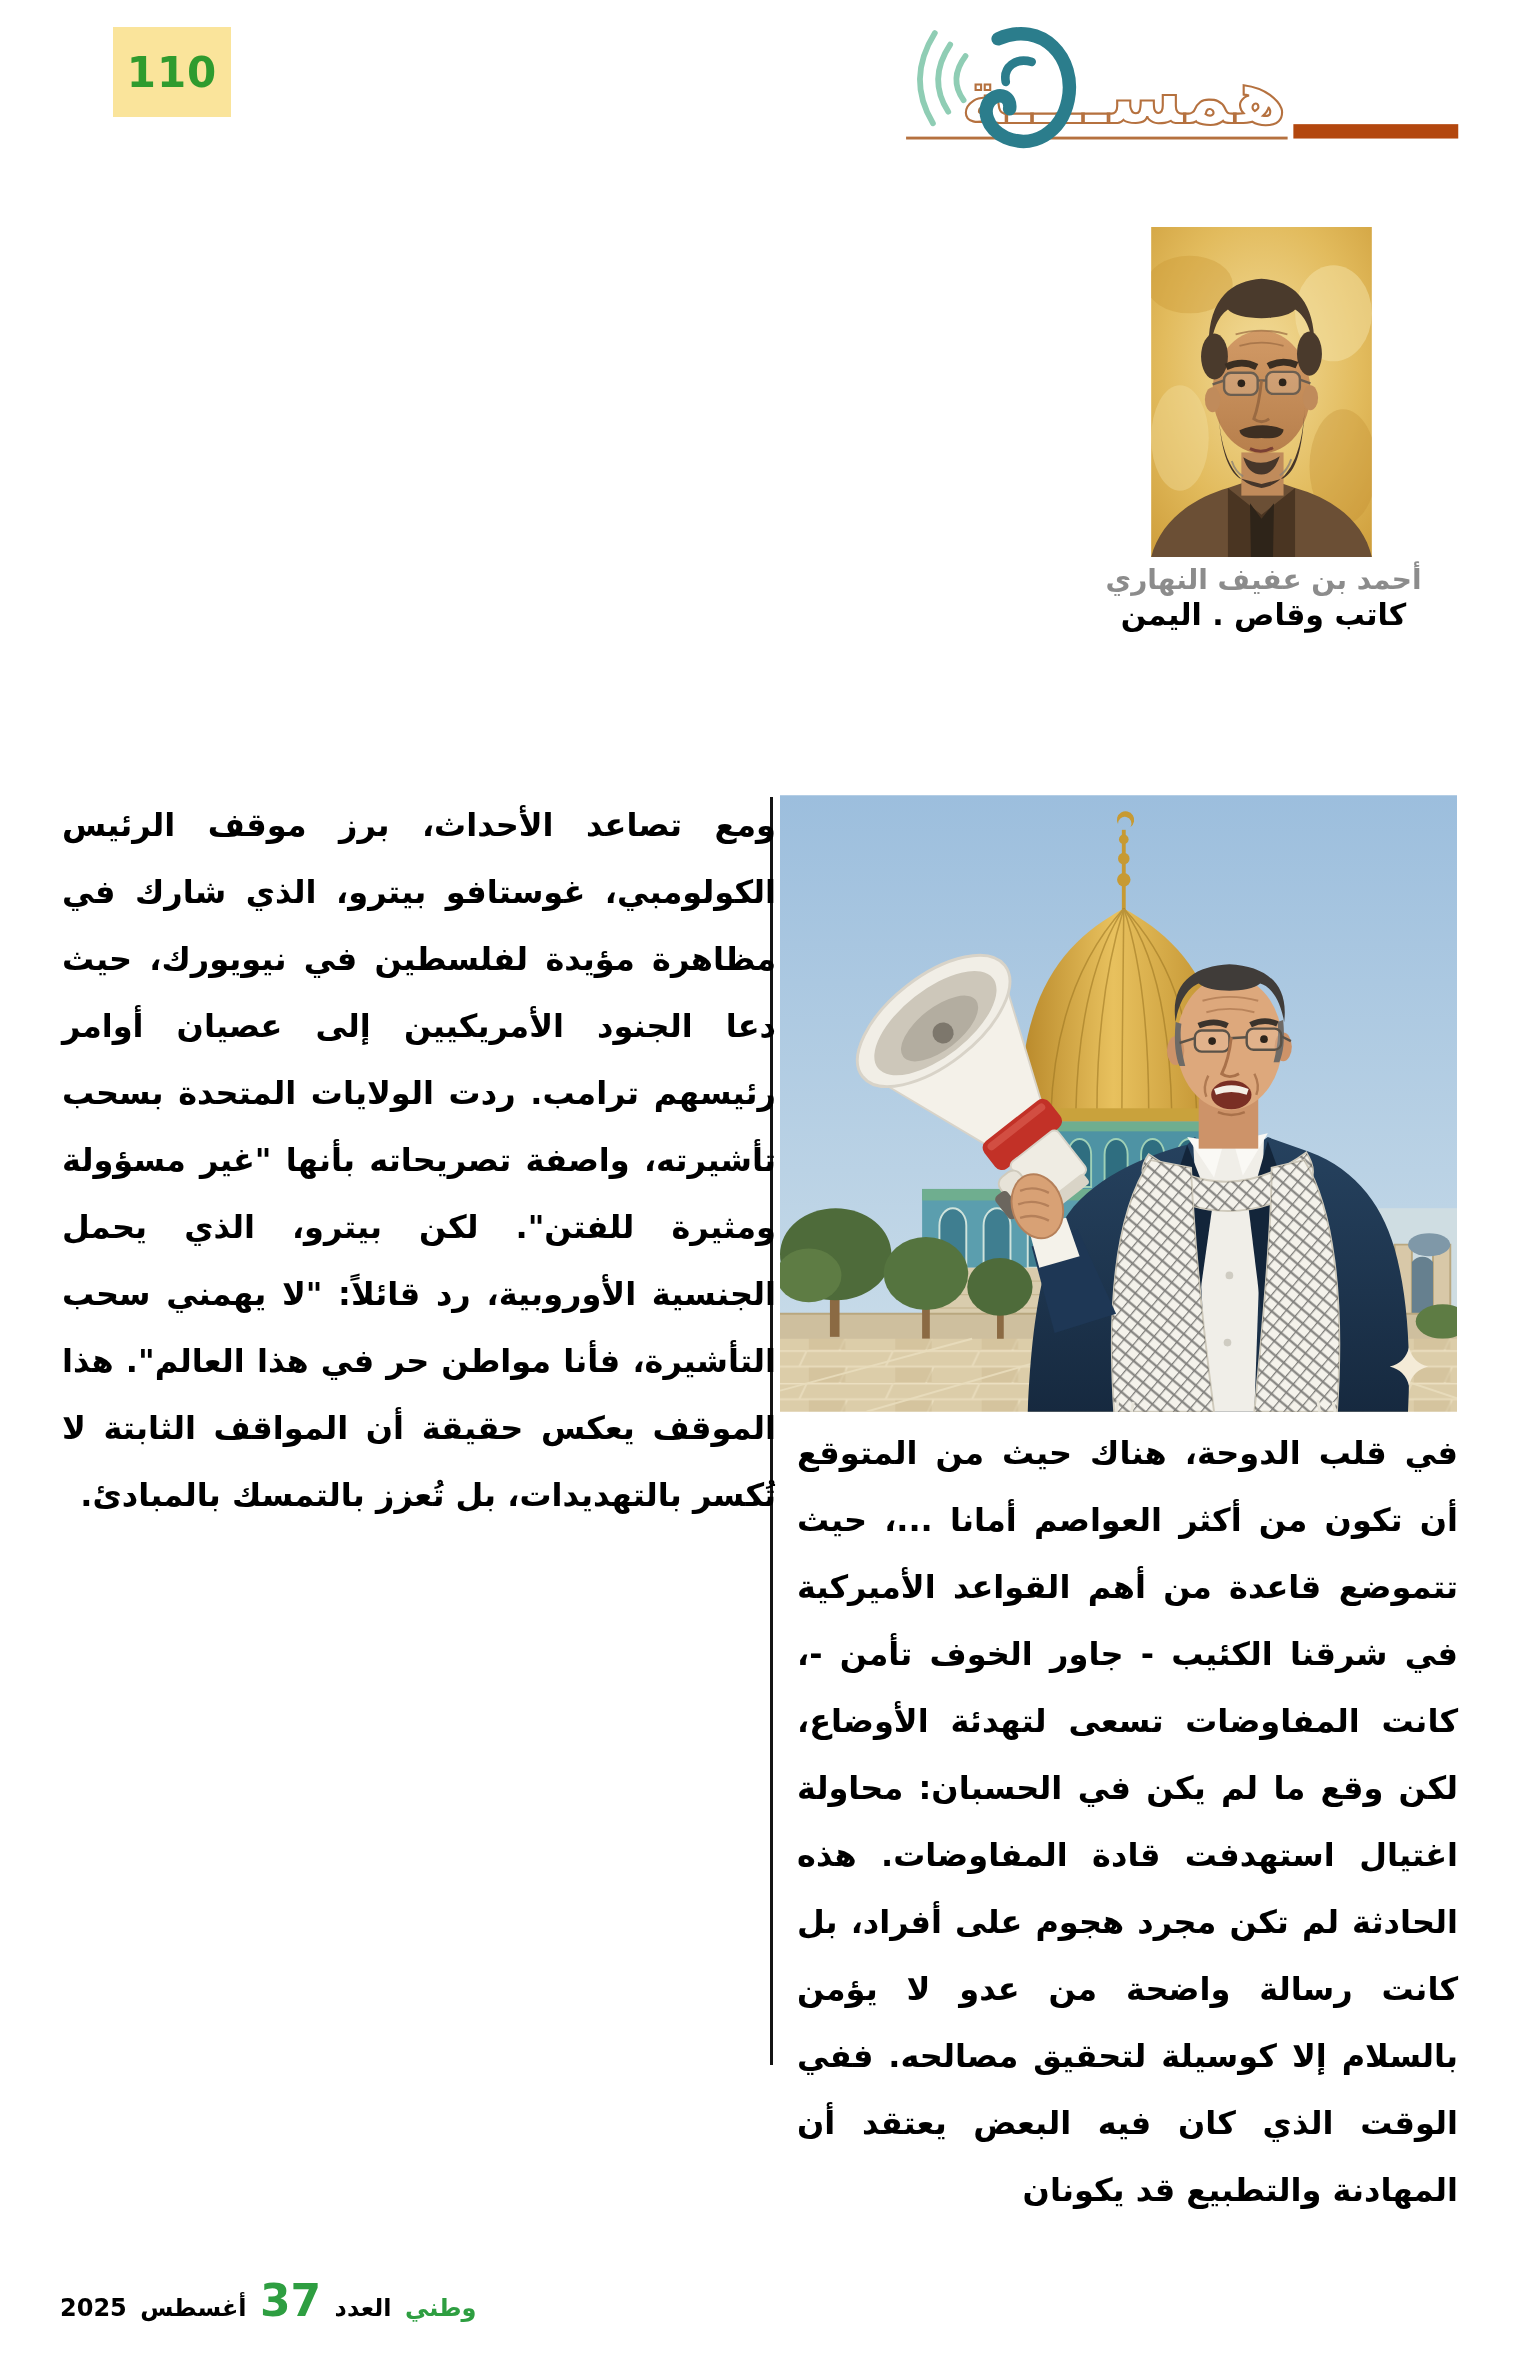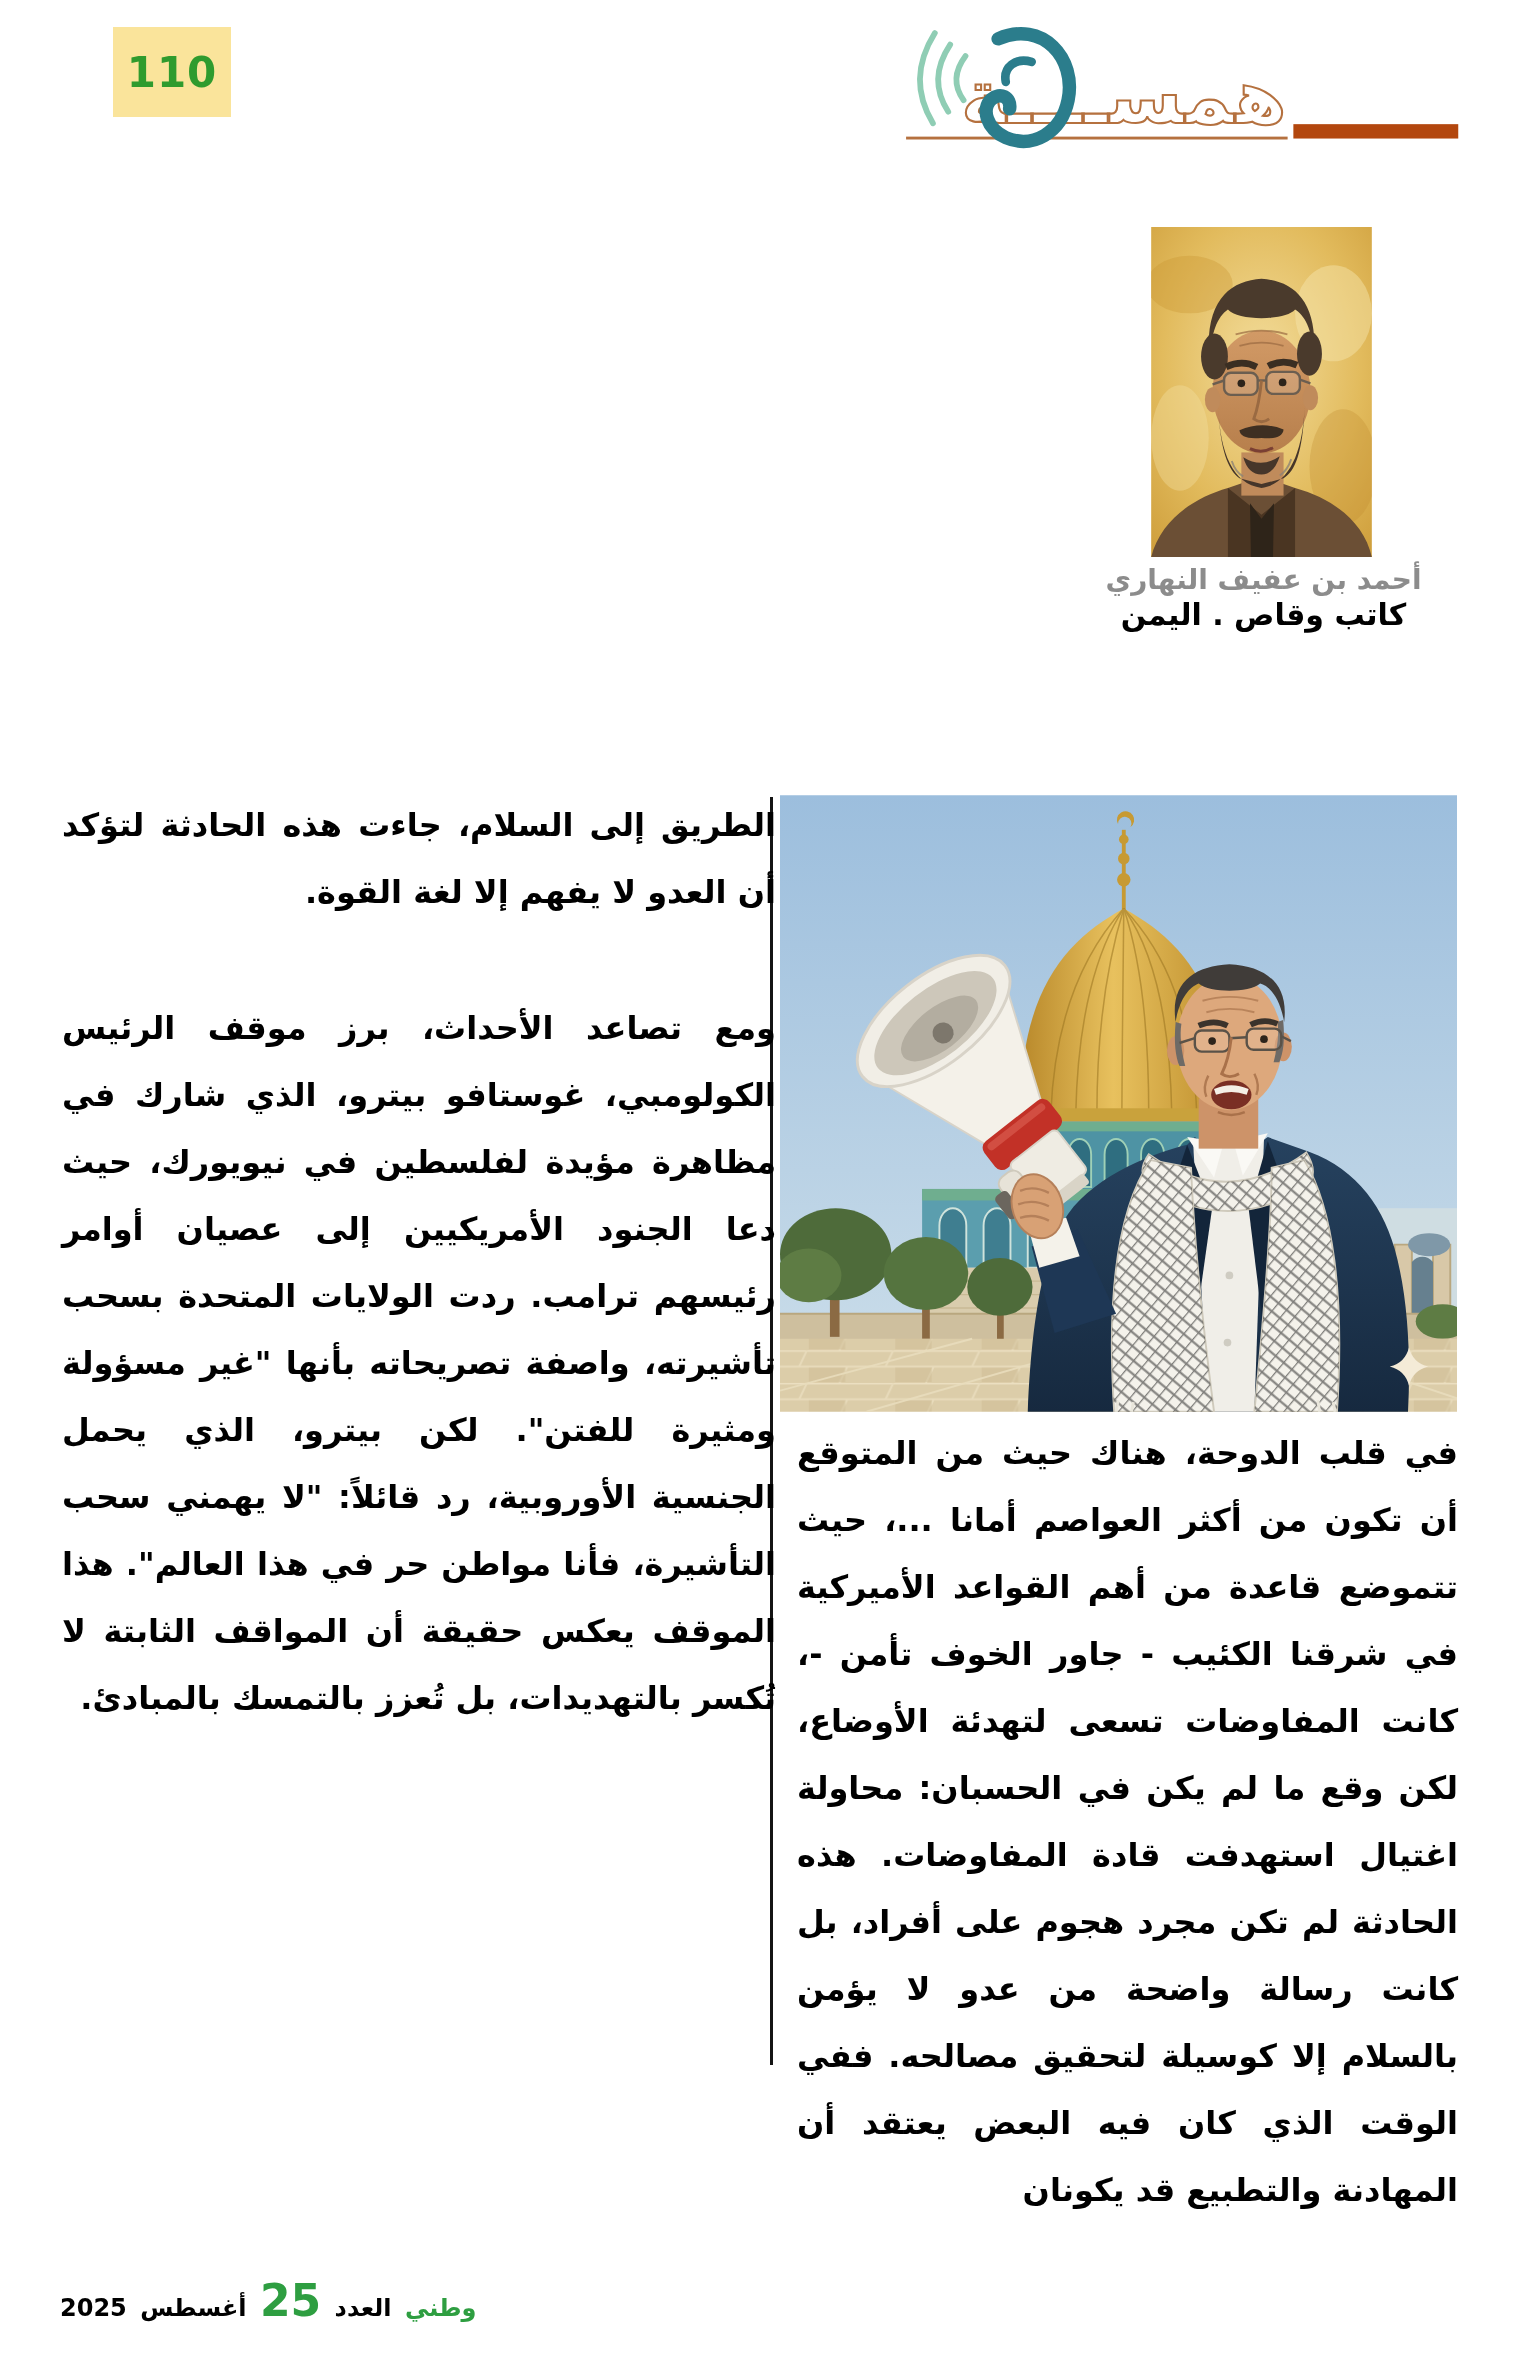--- a/index.html
+++ b/index.html
@@ -353,24 +353,23 @@
   </svg>
 </div>
 
 <div class="abs divider"></div>
 
 <div class="abs col col-right">
   <p>في قلب الدوحة، هناك حيث من المتوقع أن تكون من أكثر العواصم أمانا ...، حيث تتموضع قاعدة من أهم القواعد الأميركية في شرقنا الكئيب - جاور الخوف تأمن -، كانت المفاوضات تسعى لتهدئة الأوضاع، لكن وقع ما لم يكن في الحسبان: محاولة اغتيال استهدفت قادة المفاوضات. هذه الحادثة لم تكن مجرد هجوم على أفراد، بل كانت رسالة واضحة من عدو لا يؤمن بالسلام إلا كوسيلة لتحقيق مصالحه. ففي الوقت الذي كان فيه البعض يعتقد أن المهادنة والتطبيع قد يكونان</p>
 </div>
 
 <div class="abs col col-left">
-  <p>الطريق إلى السلام، جاءت هذه الحادثة لتؤكد أن العدو لا يفهم إلا لغة القوة.</p>
   <p>ومع تصاعد الأحداث، برز موقف الرئيس الكولومبي، غوستافو بيترو، الذي شارك في مظاهرة مؤيدة لفلسطين في نيويورك، حيث دعا الجنود الأمريكيين إلى عصيان أوامر رئيسهم ترامب. ردت الولايات المتحدة بسحب تأشيرته، واصفة تصريحاته بأنها "غير مسؤولة ومثيرة للفتن". لكن بيترو، الذي يحمل الجنسية الأوروبية، رد قائلاً: "لا يهمني سحب التأشيرة، فأنا مواطن حر في هذا العالم". هذا الموقف يعكس حقيقة أن المواقف الثابتة لا تُكسر بالتهديدات، بل تُعزز بالتمسك بالمبادئ.</p>
 </div>
 
 <div class="abs footer">
   <span class="f green">وطني</span>
   <span class="f">العدد</span>
-  <span class="f green num">25</span>
+  <span class="f green num">37</span>
   <span class="f">أغسطس</span>
   <span class="f">2025</span>
 </div>
 
 
 </body></html>

